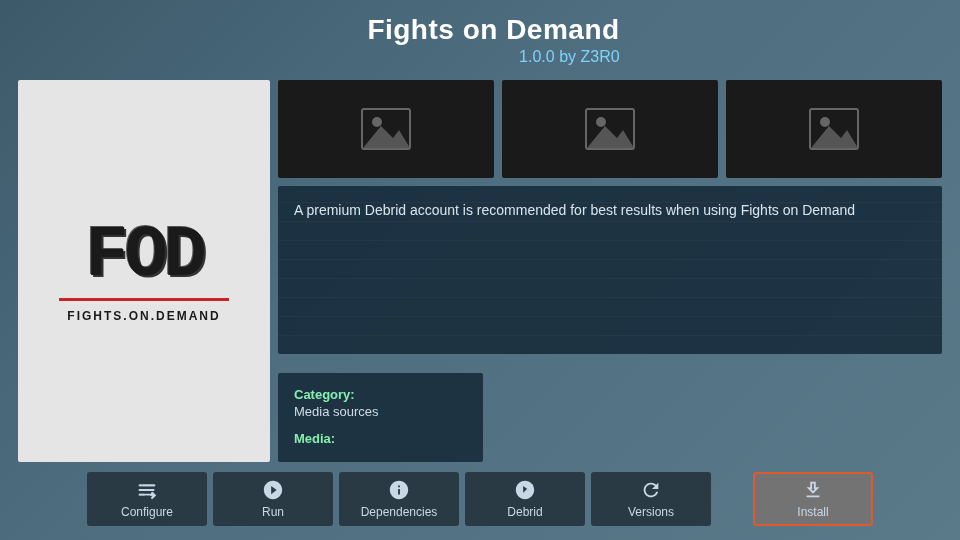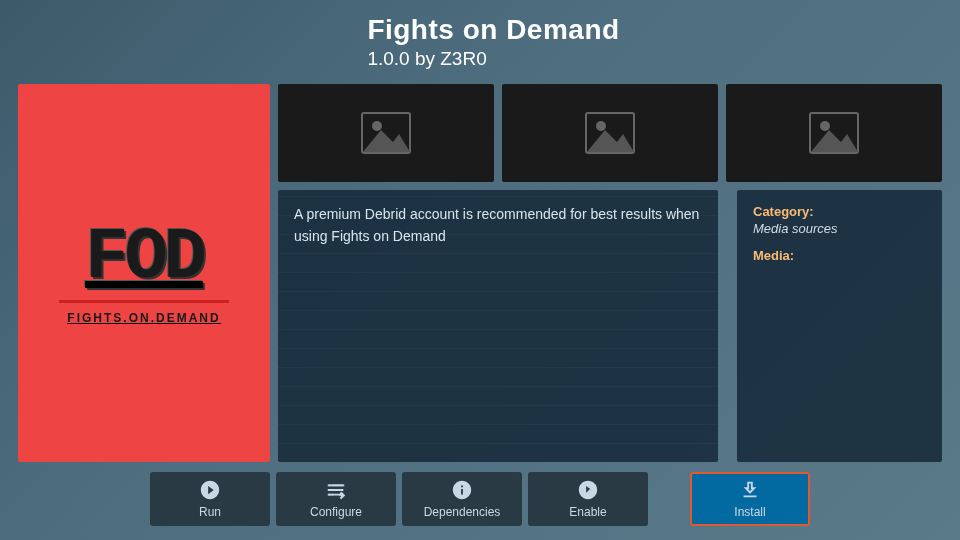--- a/index.html
+++ b/index.html
@@ -23,56 +23,55 @@
       position: relative;
       z-index: 1;
       width: 960px;
       height: 540px;
       display: flex;
       flex-direction: column;
       align-items: center;
     }
     
     .header {
-      text-align: left;
+      text-align: right;
       padding: 14px 0 4px;
       margin-left: 27px;
     }
     .header-title {
       color: #ffffff;
       font-size: 28px;
       font-weight: bold;
       letter-spacing: 0.5px;
     }
     .header-subtitle {
-      color: #ffffff;
-      font-size: 19px;
+      color: #7dd3fc;
+      font-size: 16px;
       margin-top: 2px;
     }
     
     .main-content {
       display: flex;
       flex-direction: row;
       gap: 8px;
       padding: 10px 18px 0;
       width: 100%;
       flex: 1;
     }
     
     .logo-panel {
       width: 252px;
       min-height: 238px;
-      background: #ef4444;
+      background: #e5e5e5;
       display: flex;
       flex-direction: column;
       align-items: center;
       justify-content: center;
       border-radius: 2px;
       flex-shrink: 0;
-      text-decoration: underline;
     }
     .logo-text-fod {
       font-family: 'Courier New', monospace;
       font-size: 72px;
       font-weight: bold;
       color: #1a1a1a;
       letter-spacing: -4px;
       line-height: 1;
       
       text-shadow: 
@@ -111,21 +110,21 @@
       border-radius: 2px;
       display: flex;
       align-items: center;
       justify-content: center;
       position: relative;
       overflow: hidden;
     }
     
     .bottom-panels {
       display: flex;
-      flex-direction: row;
+      flex-direction: column;
       gap: 19px;
       flex: 1;
     }
     .description-panel {
       flex: 1;
       background: rgba(20, 40, 55, 0.85);
       border-radius: 2px;
       padding: 14px 16px;
       color: #d0dde6;
       font-size: 14px;
@@ -152,30 +151,29 @@
       font-size: 14px;
       line-height: 1.55;
     }
     .info-panel {
       width: 205px;
       background: rgba(20, 40, 55, 0.85);
       border-radius: 2px;
       padding: 14px 16px;
     }
     .info-label {
-      color: #fdba74;
+      color: #86efac;
       font-size: 13px;
       font-weight: bold;
       margin-bottom: 2px;
     }
     .info-value {
       color: #d0dde6;
       font-size: 13px;
       margin-bottom: 12px;
-      font-style: italic;
     }
     .origin-icon {
       display: inline-block;
       margin-left: 4px;
       color: #a0b8c8;
       font-size: 14px;
     }
     
     .toolbar {
       display: flex;
@@ -193,21 +191,21 @@
       border-radius: 3px;
       display: flex;
       flex-direction: column;
       align-items: center;
       justify-content: center;
       cursor: pointer;
       gap: 4px;
       color: #c8d8e4;
     }
     .toolbar-btn.active-install {
-      background: #0369a1;
+      background: #737373;
       border: 2px solid #e05a30;
       margin-left: 36px;
     }
     .btn-label {
       font-size: 12px;
       color: #c8d8e4;
     }
     
     .icon-svg {
       width: 22px;
@@ -273,50 +271,56 @@
         </div>
 
       </div>
     </div>
   </div>
 
   <div class="toolbar">
 
     <button class="toolbar-btn">
       <svg class="icon-svg" viewBox="0 0 24 24">
-        <path d="M12 2C6.48 2 2 6.48 2 12s4.48 10 10 10 10-4.48 10-10S17.52 2 12 2zm-2 14.5v-9l6 4.5-6 4.5z"></path>
-      </svg>
-      <span class="btn-label">Run</span>
-    </button>
-
-    <button class="toolbar-btn">
-      <svg class="icon-svg" viewBox="0 0 24 24">
         <path d="M3 18h6v-2H3v2zm0-5h12v-2H3v2zm0-7v2h18V6H3zm16 9.41L17.59 14 16 15.59 18.41 18 16 20.41 17.59 22 22 18l-4.41-4.59z"></path>
         <path d="M19 13h-2v3h-3v2h3v3h2v-3h3v-2h-3z" transform="scale(0.7) translate(8,8)"></path>
 
         <path d="M4 6h2v2H4zm3 0h13v2H7zm-3 5h2v2H4zm3 0h13v2H7zm-3 5h2v2H4zm3 0h13v2H7z"></path>
       </svg>
       <span class="btn-label">Configure</span>
     </button>
 
     <button class="toolbar-btn">
       <svg class="icon-svg" viewBox="0 0 24 24">
+        <path d="M12 2C6.48 2 2 6.48 2 12s4.48 10 10 10 10-4.48 10-10S17.52 2 12 2zm-2 14.5v-9l6 4.5-6 4.5z"></path>
+      </svg>
+      <span class="btn-label">Run</span>
+    </button>
+
+    <button class="toolbar-btn">
+      <svg class="icon-svg" viewBox="0 0 24 24">
         <path d="M12 2C6.48 2 2 6.48 2 12s4.48 10 10 10 10-4.48 10-10S17.52 2 12 2zm1 15h-2v-6h2v6zm0-8h-2V7h2v2z"></path>
       </svg>
       <span class="btn-label">Dependencies</span>
     </button>
 
     <button class="toolbar-btn">
       <svg class="icon-svg" viewBox="0 0 24 24">
         <path d="M12 2C6.48 2 2 6.48 2 12s4.48 10 10 10 10-4.48 10-10S17.52 2 12 2zm-2 14.5v-9l6 4.5-6 4.5z"></path>
         <path d="M9 16.17L4.83 12l-1.42 1.41L9 19 21 7l-1.41-1.41z"></path>
       </svg>
-      <span class="btn-label">Enable</span>
-    </button>
-
+      <span class="btn-label">Debrid</span>
+    </button>
+
+    <button class="toolbar-btn">
+      <svg class="icon-svg" viewBox="0 0 24 24">
+        <path d="M17.65 6.35C16.2 4.9 14.21 4 12 4c-4.42 0-7.99 3.58-7.99 8s3.57 8 7.99 8c3.73 0 6.84-2.55 7.73-6h-2.08c-.82 2.33-3.04 4-5.65 4-3.31 0-6-2.69-6-6s2.69-6 6-6c1.66 0 3.14.69 4.22 1.78L13 11h7V4l-2.35 2.35z"></path>
+      </svg>
+      <span class="btn-label">Versions</span>
+    </button>
 
     <button class="toolbar-btn active-install">
       <svg class="icon-svg" viewBox="0 0 24 24">
         <path d="M19 9h-4V3H9v6H5l7 7 7-7zm-8 2V5h2v6h1.17L12 13.17 9.83 11H11zm-6 7h14v2H5z"></path>
       </svg>
       <span class="btn-label">Install</span>
     </button>
 
   </div>
 </div>

